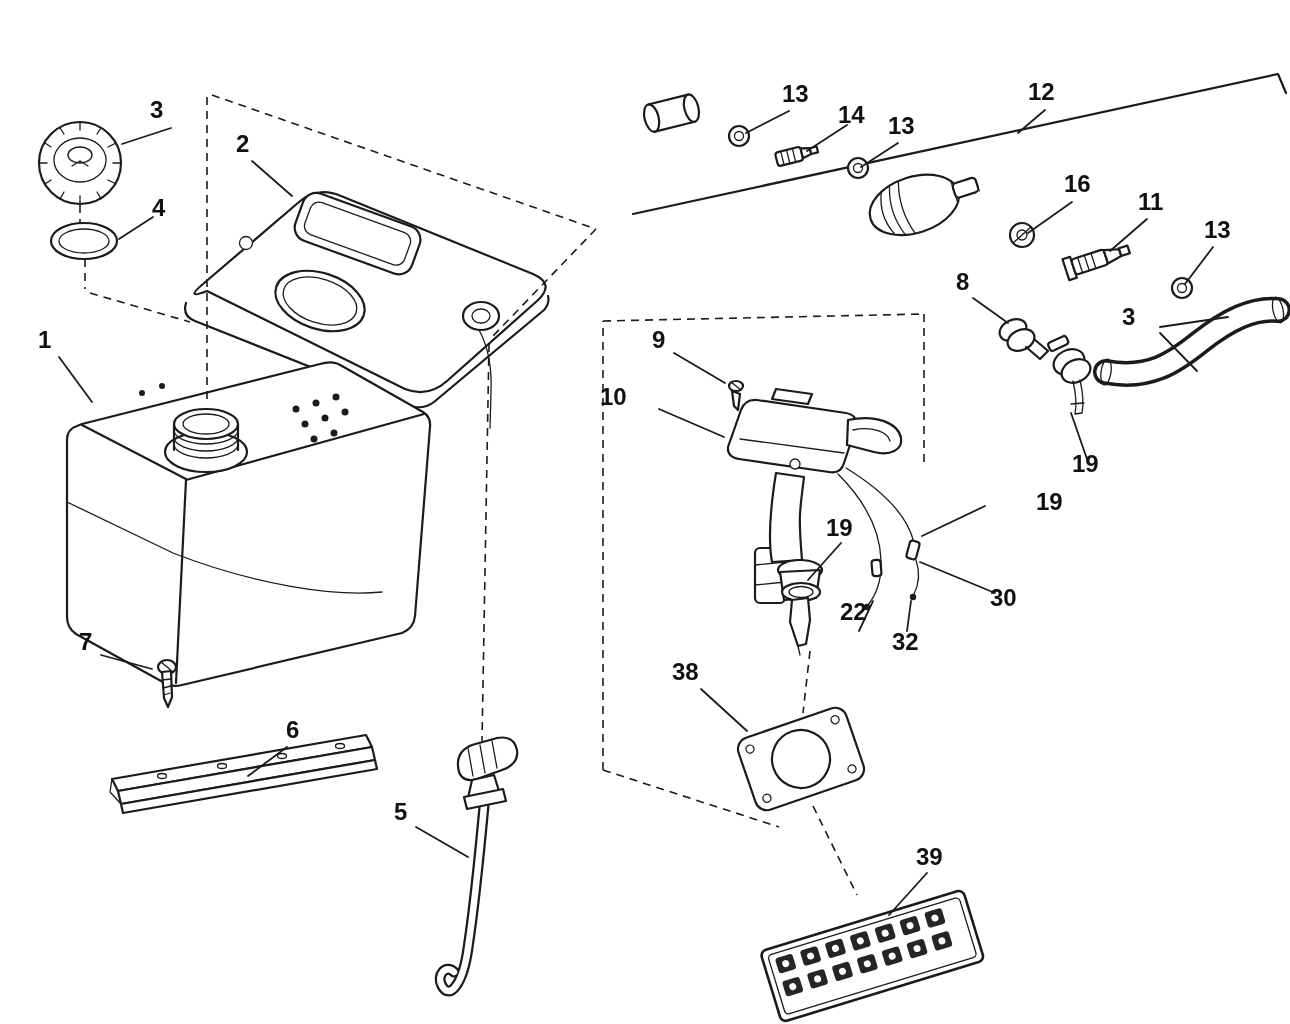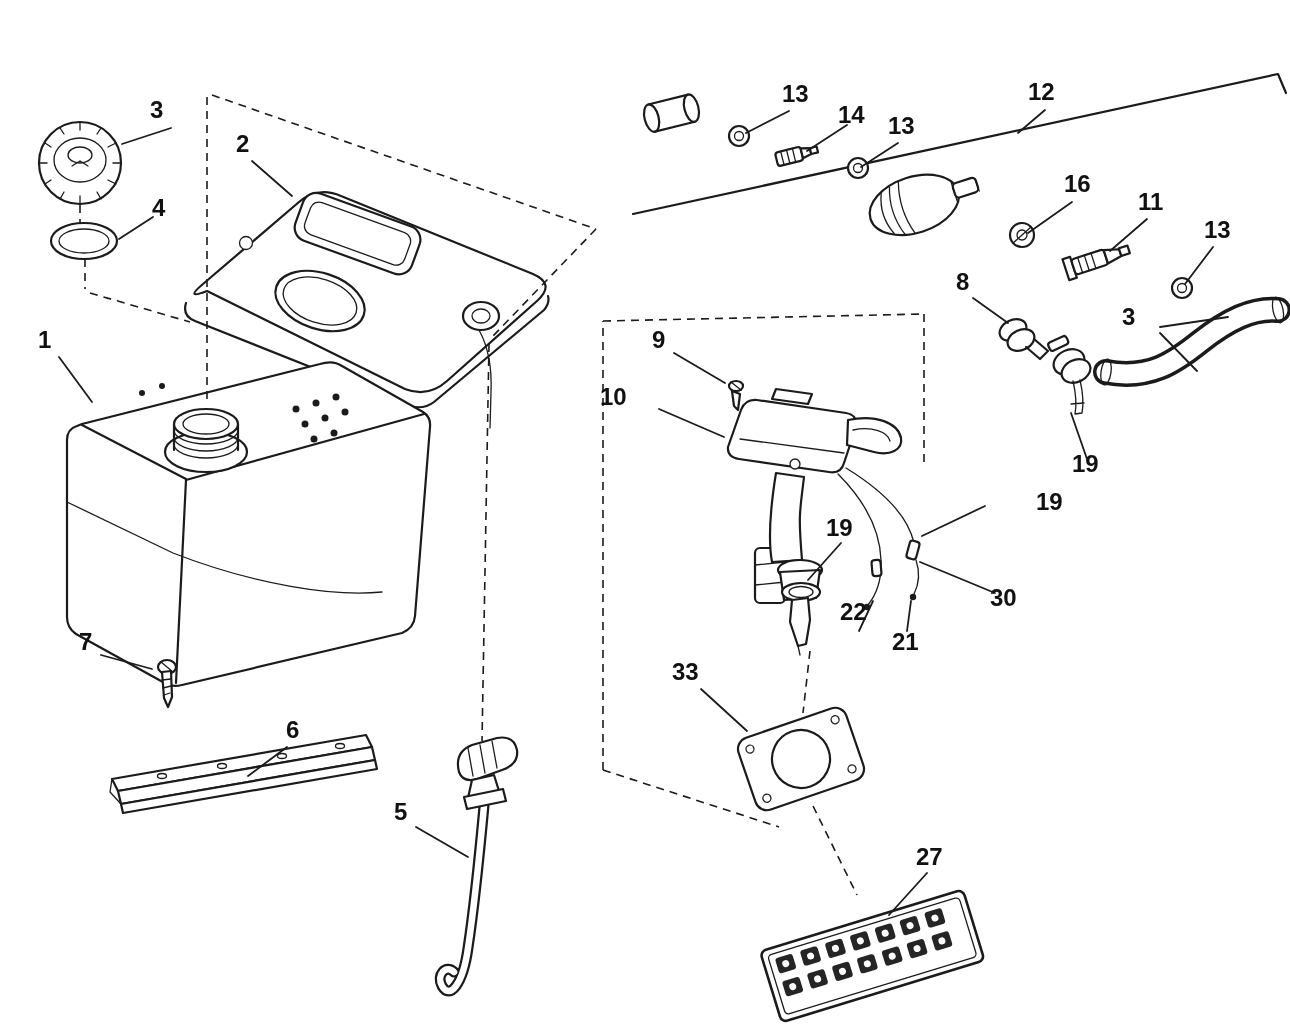--- a/index.html
+++ b/index.html
@@ -331,19 +331,19 @@
 <div class="callout" style="left:782px;top:82px">13</div>
 <div class="callout" style="left:888px;top:114px">13</div>
 <div class="callout" style="left:1204px;top:218px">13</div>
 <div class="callout" style="left:838px;top:103px">14</div>
 <div class="callout" style="left:1064px;top:172px">16</div>
 <div class="callout" style="left:1138px;top:190px">11</div>
 <div class="callout" style="left:1122px;top:305px">3</div>
 <div class="callout" style="left:1072px;top:452px">19</div>
 <div class="callout" style="left:1036px;top:490px">19</div>
 <div class="callout" style="left:990px;top:586px">30</div>
-<div class="callout" style="left:892px;top:630px">21</div>
+<div class="callout" style="left:892px;top:630px">32</div>
 <div class="callout" style="left:840px;top:600px">22</div>
 <div class="callout" style="left:826px;top:516px">19</div>
-<div class="callout" style="left:916px;top:845px">27</div>
-<div class="callout" style="left:672px;top:660px">33</div>
+<div class="callout" style="left:916px;top:845px">39</div>
+<div class="callout" style="left:672px;top:660px">38</div>
 
 </div>
 
 </body></html>

